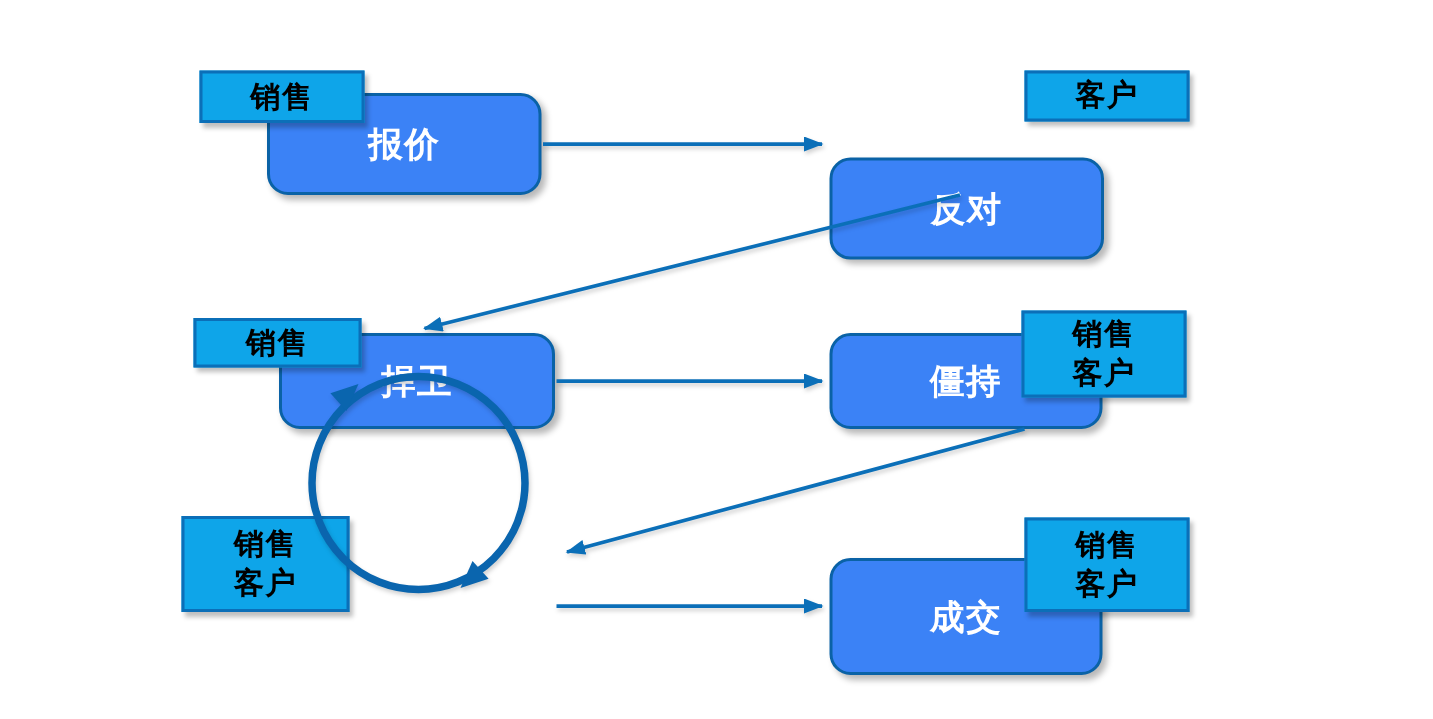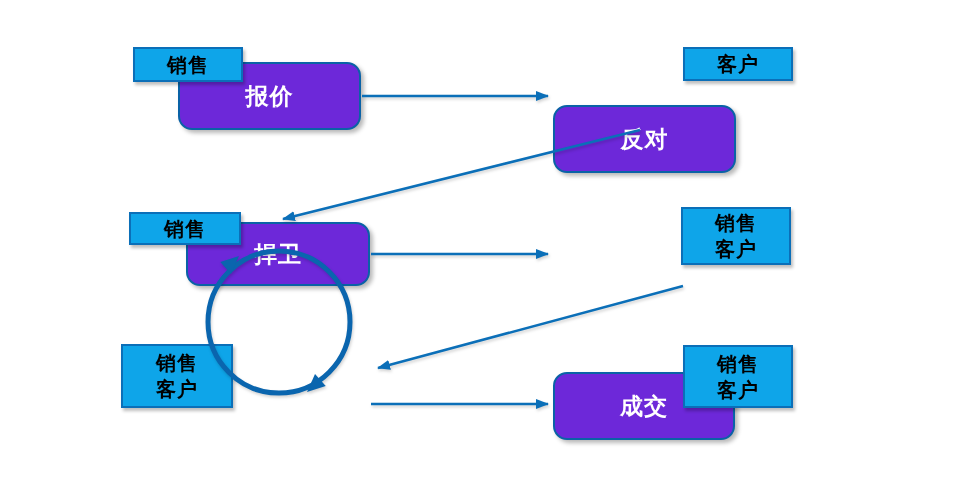--- a/index.html
+++ b/index.html
@@ -11,21 +11,21 @@
   .canvas {
     position: relative;
     width: 955px;
     height: 479px;
     background: #ffffff;
     overflow: hidden;
   }
   .node {
     position: absolute;
     box-sizing: border-box;
-    background: #6d28d9;
+    background: #3b82f6;
     border: 2px solid #0A62A6;
     border-radius: 14px;
     color: #ffffff;
     font-weight: bold;
     font-size: 23px;
     line-height: 1.22;
     display: flex;
     flex-direction: column;
     align-items: center;
     justify-content: center;
@@ -58,21 +58,21 @@
     z-index: 3;
     pointer-events: none;
     filter: drop-shadow(1.5px 2px 1.5px rgba(0,0,0,0.18));
   }
   
   #n-quote     { left: 178px; top:  62px; width: 183px; height: 68px; }
   #n-object    { left: 553px; top:  62px; width: 183px; height: 68px; margin-top: 43px; }
   #n-defend    { left: 186px; top: 222px; width: 184px; height: 64px; }
   #n-stalemate { left: 553px; top: 222px; width: 182px; height: 64px; }
   #n-bargain   { left: 184px; top: 370px; width: 186px; height: 69px; }
-  #n-deal      { left: 553px; top: 372px; width: 182px; height: 68px; align-items: center; }
+  #n-deal      { left: 553px; top: 372px; width: 182px; height: 78px; align-items: center; }
   
   #a-quote     { left: 133px; top:  47px; width: 110px; height: 35px; }
   #a-object    { left: 683px; top:  47px; width: 110px; height: 34px; }
   #a-defend    { left: 129px; top: 212px; width: 112px; height: 33px; }
   #a-stalemate { left: 681px; top: 207px; width: 110px; height: 58px; }
   #a-bargain   { left: 121px; top: 344px; width: 112px; height: 64px; }
   #a-deal      { left: 683px; top: 345px; width: 110px; height: 63px; }
 </style>
 </head>
 <body>
@@ -80,20 +80,23 @@
 <div class="canvas">
 
   <div class="node" id="n-quote">
     <span>报价</span>
   </div>
   <div class="node" id="n-object">
     <span>反对</span>
   </div>
   <div class="node" id="n-defend">
     <span>捍卫</span>
+  </div>
+  <div class="node" id="n-stalemate">
+    <span>僵持</span>
   </div>
   <div class="node" id="n-deal">
     <span>成交</span>
   </div>
 
   <div class="actor" id="a-quote">
     <span>销售</span>
   </div>
   <div class="actor" id="a-object">
     <span>客户</span>

